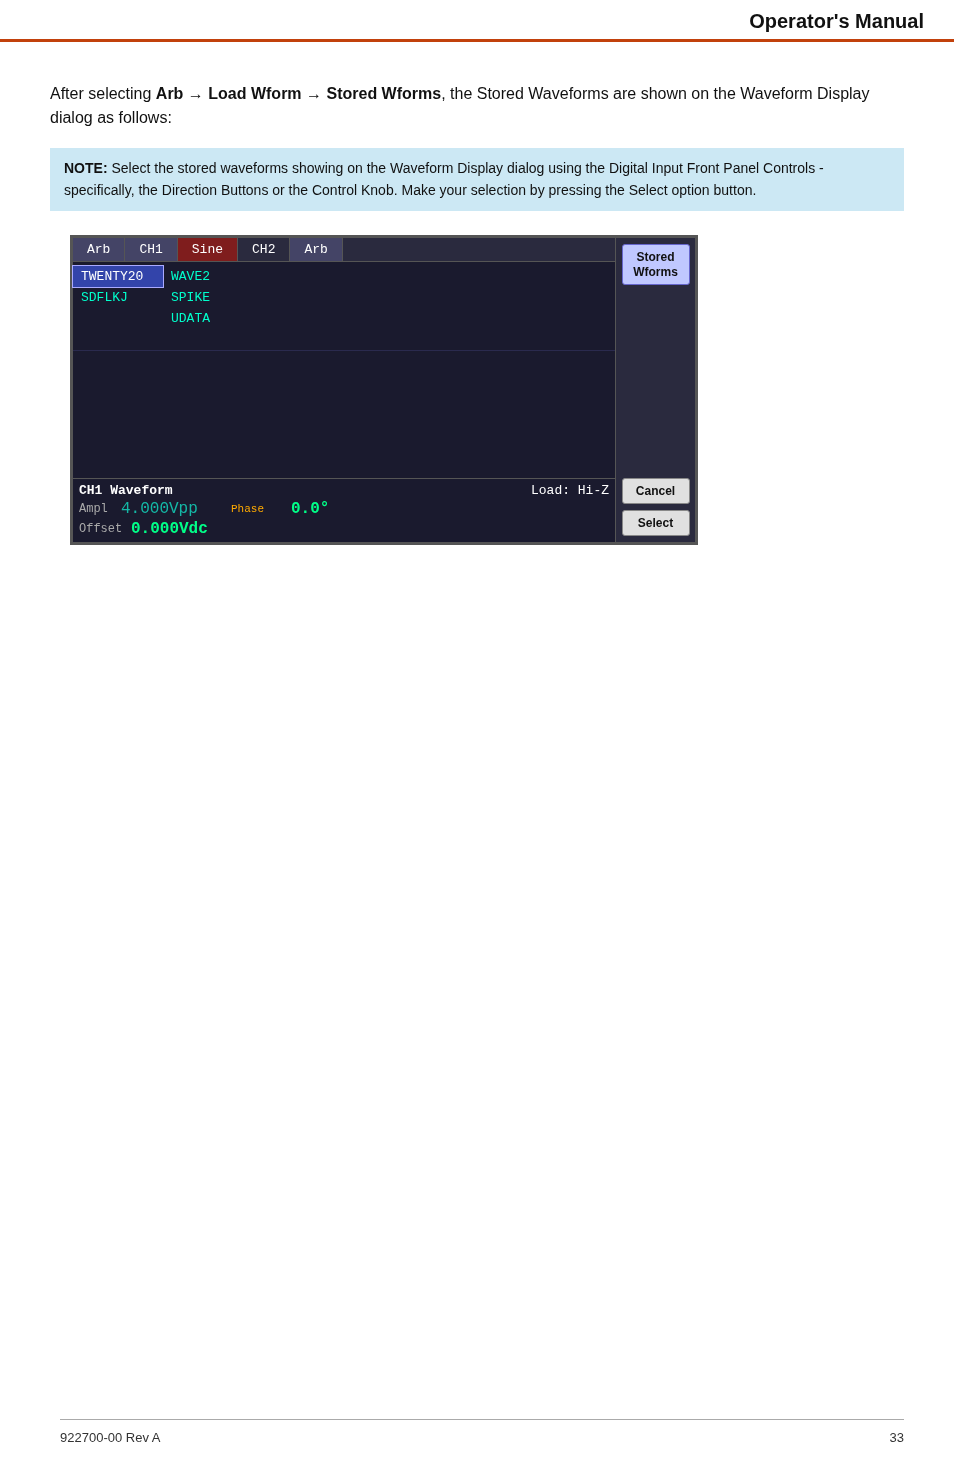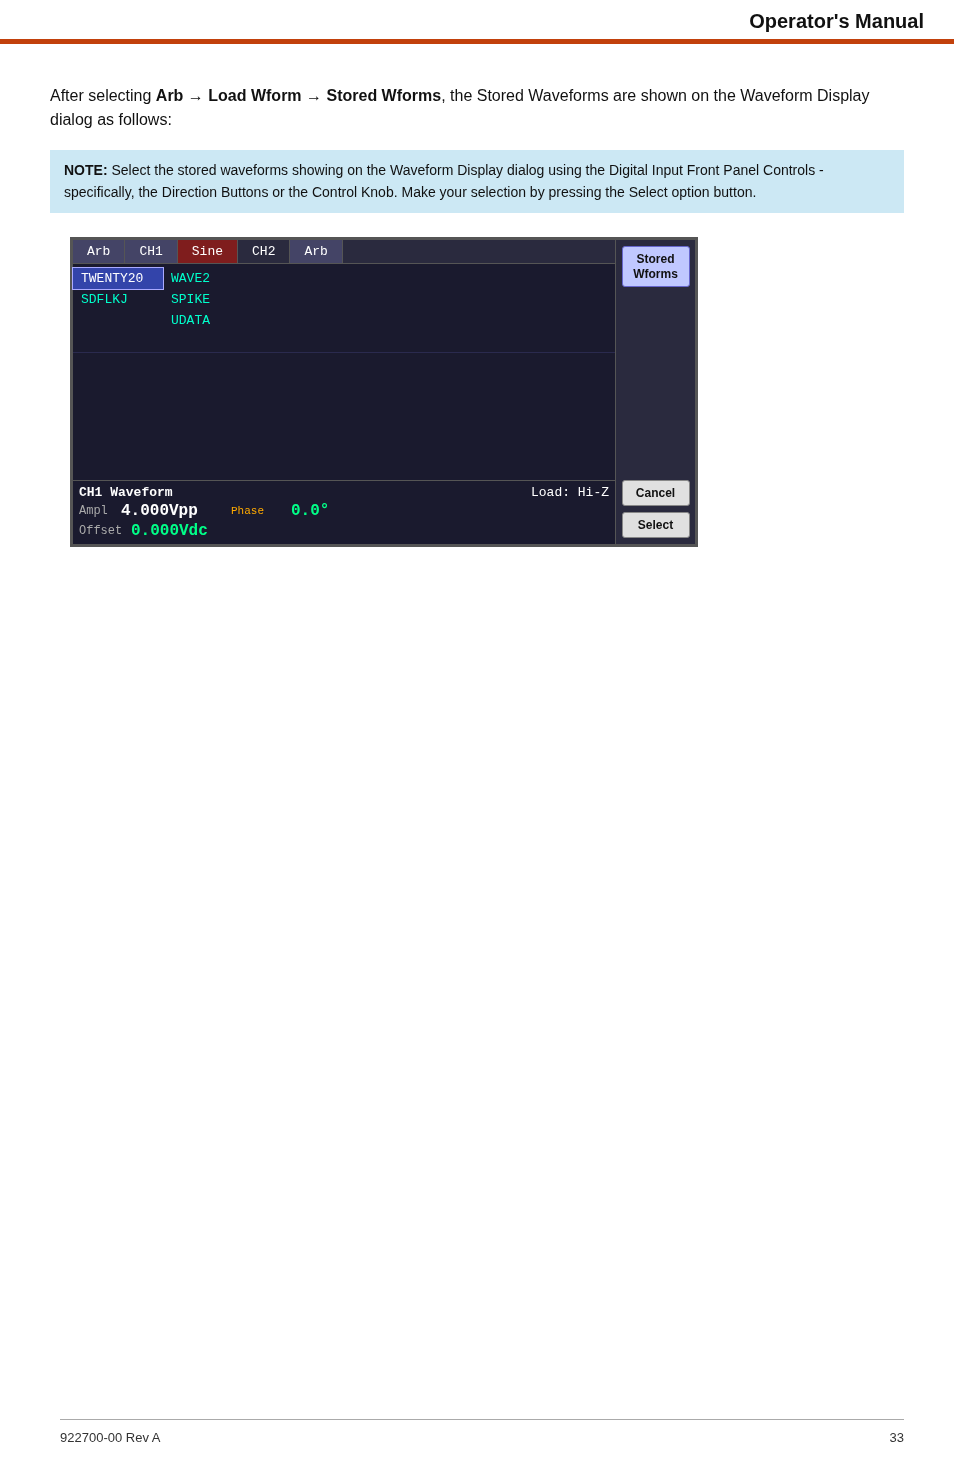--- a/index.html
+++ b/index.html
@@ -12,21 +12,21 @@
       color: #222;
       position: relative;
     }
 
     
     .header-bar {
       display: flex;
       justify-content: flex-end;
       align-items: center;
       padding: 10px 30px 6px 24px;
-      border-bottom: 5px solid #c2410c;
+      border-bottom: 3px solid #c2410c;
       margin-bottom: 30px;
       text-align: right;
     }
     .header-title {
       font-size: 20px;
       font-weight: bold;
       color: #111;
     }
 
     
@@ -200,22 +200,22 @@
     }
     .ampl-label {
       font-family: 'Courier New', monospace;
       font-size: 12px;
       color: #aaaaaa;
       min-width: 42px;
     }
     .ampl-value {
       font-family: 'Courier New', monospace;
       font-size: 16px;
-      color: #ffffff;
-      font-weight: bold;
+      color: #14b8a6;
+      font-weight: normal;
       min-width: 100px;
     }
     .phase-label {
       font-family: 'Courier New', monospace;
       font-size: 11px;
       color: #ffaa00;
       min-width: 60px;
       margin-left: 10px;
     }
     .phase-value {

